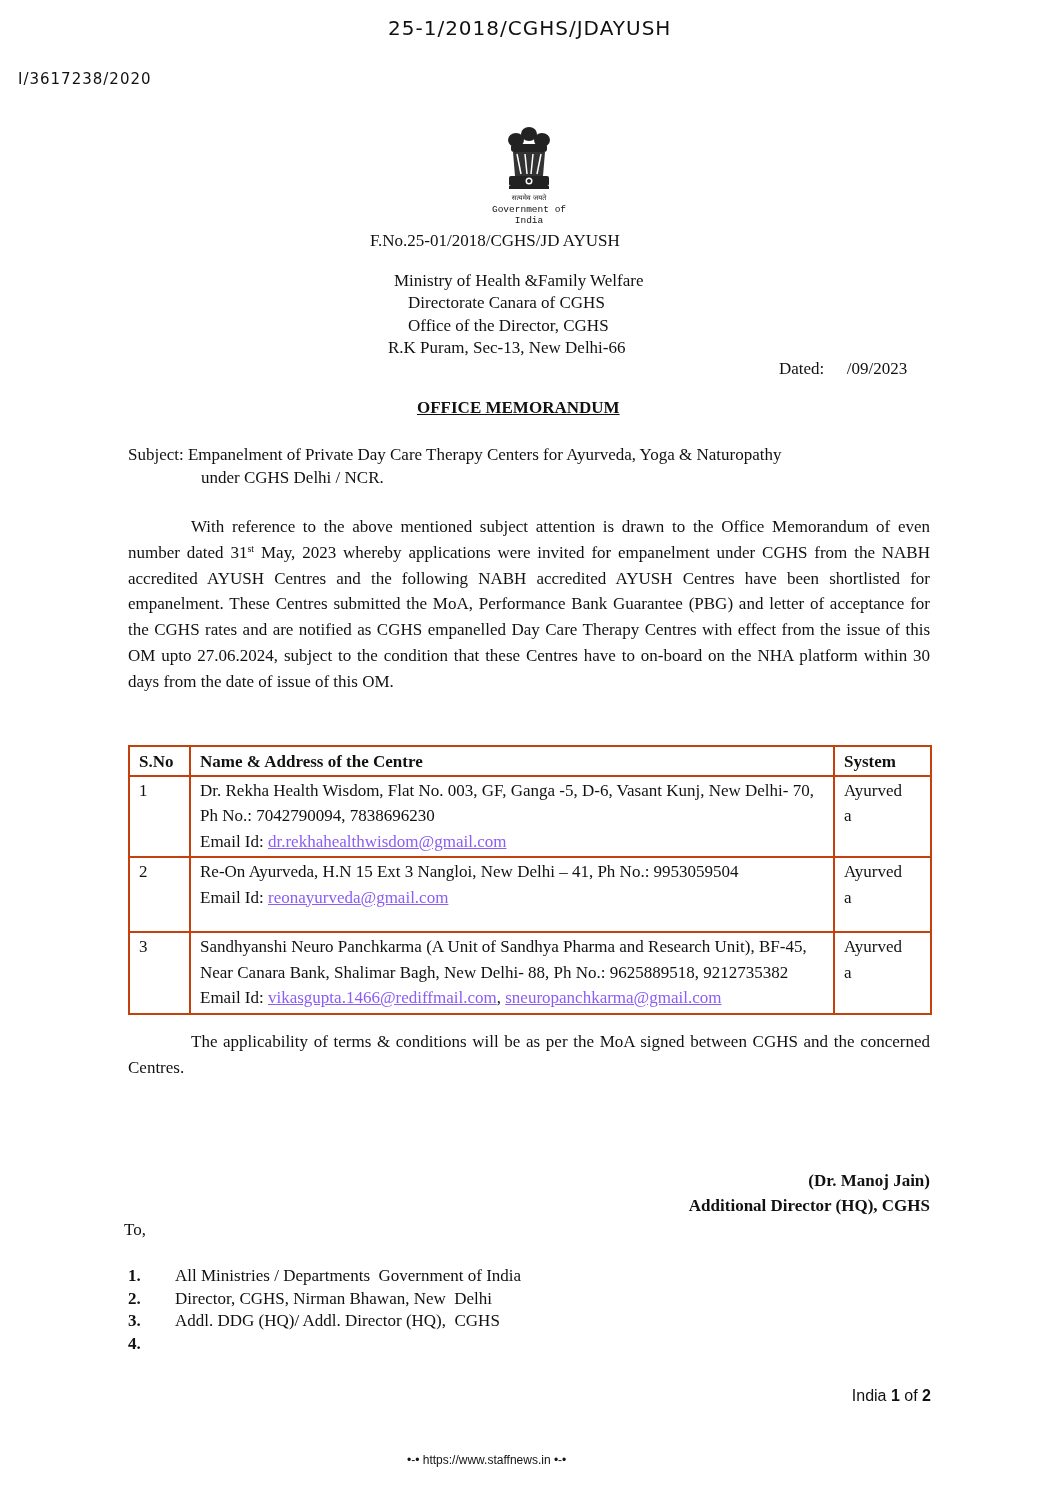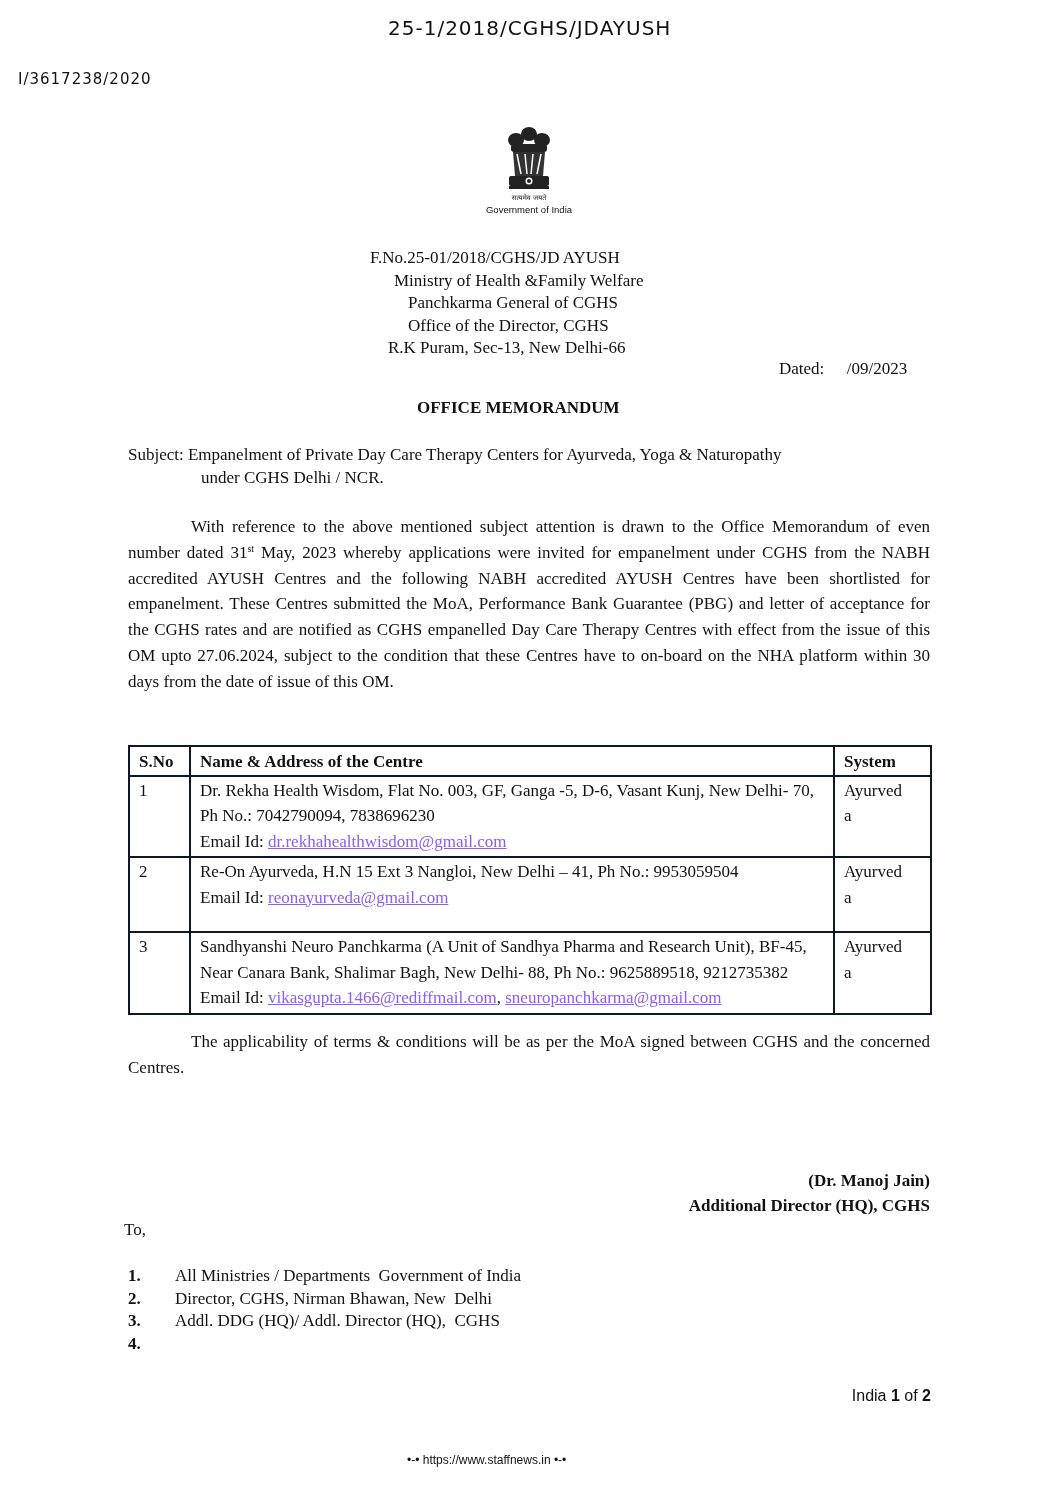--- a/index.html
+++ b/index.html
@@ -2,30 +2,30 @@
 <html><head>
 <meta charset="utf-8">
 <style>
   html, body { margin:0; padding:0; background:#ffffff; }
   body { width:1058px; height:1497px; position:relative; overflow:hidden; color:#111; font-family:"Liberation Serif", serif; }
   .abs { position:absolute; }
   #file-ref-top { left:388px; top:16px; font-size:20px; font-family:"DejaVu Sans", sans-serif; letter-spacing:1px; }
   #doc-id { left:18px; top:70px; font-size:15px; font-family:"DejaVu Sans", sans-serif; letter-spacing:1px; }
   #emblem { left:483px; top:124px; width:92px; height:104px; text-align:center; }
   #emblem svg { display:block; margin:0 auto; }
-  #emblem .goi { font-family:Liberation Sans, sans-serif; font-size:9.5px; margin-top:0px; }
+  #emblem .goi { font-family:Liberation Mono, monospace; font-size:9.5px; margin-top:0px; }
   .hdr { font-size:17px; line-height:22.5px; white-space:nowrap; }
   .dated { left:779px; top:359px; font-size:17px; }
-  .om-title { left:417px; top:398px; font-size:17px; font-weight:bold; }
+  .om-title { left:417px; top:398px; font-size:17px; font-weight:bold; text-decoration:underline; }
   .subject { left:128px; top:443px; font-size:17px; line-height:23px; width:810px; }
   .subject .l2 { padding-left:73px; }
   .para { left:128px; top:514px; width:802px; font-size:17px; line-height:25.8px; text-align:justify; text-indent:63px; }
   .para sup { font-size:10px; vertical-align:6px; line-height:0; }
   table.centres { position:absolute; left:128px; top:745px; width:804px; border-collapse:collapse; font-size:17px; }
-  table.centres td, table.centres th { border:2px solid #0f172a; vertical-align:top; padding:1px 8px 2px 9px; line-height:25.5px; text-align:left; }
+  table.centres td, table.centres th { border:2px solid #c2410c; vertical-align:top; padding:1px 8px 2px 9px; line-height:25.5px; text-align:left; }
   table.centres th { font-weight:bold; padding-top:2px; padding-bottom:0px; }
   .c-sno { width:42px; }
   .c-sys { width:78px; }
   .c-name { text-align:justify; }
   .link { color:#8b5cf6; text-decoration:underline; }
   .row2 td { height:70px; }
   .closing { left:128px; top:1029px; width:802px; font-size:17px; line-height:26px; text-align:justify; text-indent:63px; }
   .sig { right:128px; text-align:right; font-size:17px; font-weight:bold; line-height:27px; }
   .to { left:124px; top:1220px; font-size:17px; }
   .dist { left:128px; top:1265px; font-size:17px; line-height:22.5px; }
@@ -53,23 +53,23 @@
       <rect x="10" y="52" width="40" height="10" rx="2"></rect>
       <circle cx="30" cy="57" r="3.5" fill="#fff"></circle>
       <circle cx="30" cy="57" r="2" fill="#222"></circle>
       <rect x="10" y="62" width="40" height="3"></rect>
     </g>
     <text x="30" y="76" text-anchor="middle" font-size="7" fill="#222" font-family="DejaVu Sans, sans-serif">सत्यमेव जयते</text>
   </svg>
   <div class="goi">Government of India</div>
 </div>
 
-<div class="abs hdr" style="left:370px; top:247px;">F.No.25-01/2018/CGHS/JD AYUSH</div>
+<div class="abs hdr" style="left:370px; top:230px;">F.No.25-01/2018/CGHS/JD AYUSH</div>
 <div class="abs hdr" style="left:394px; top:269.5px;">Ministry of Health &amp;Family Welfare</div>
-<div class="abs hdr" style="left:408px; top:292px;">Panchkarma General of CGHS</div>
+<div class="abs hdr" style="left:408px; top:292px;">Directorate Canara of CGHS</div>
 <div class="abs hdr" style="left:408px; top:314.5px;">Office of the Director, CGHS</div>
 <div class="abs hdr" style="left:388px; top:337px;">R.K Puram, Sec-13, New Delhi-66</div>
 
 <div class="abs dated">
   <span>Dated:</span>
   <span style="display:inline-block; width:14px;"></span>
   <span>/09/2023</span>
 </div>
 
 <div class="abs om-title">OFFICE MEMORANDUM</div>

